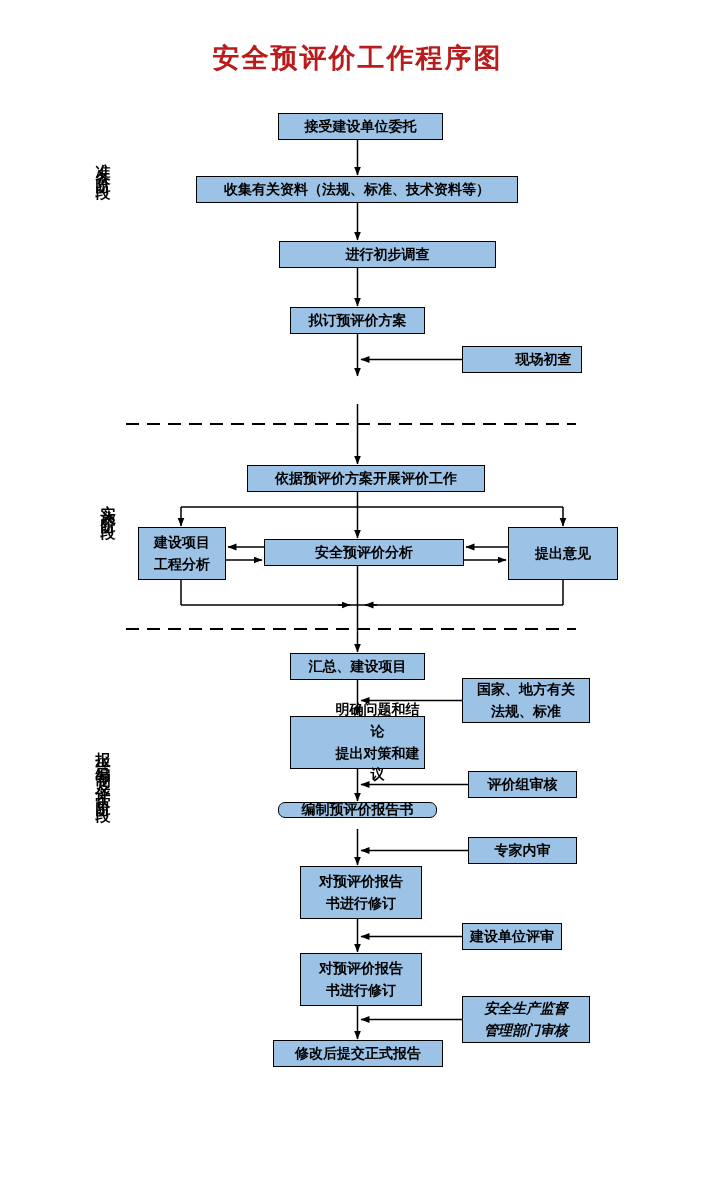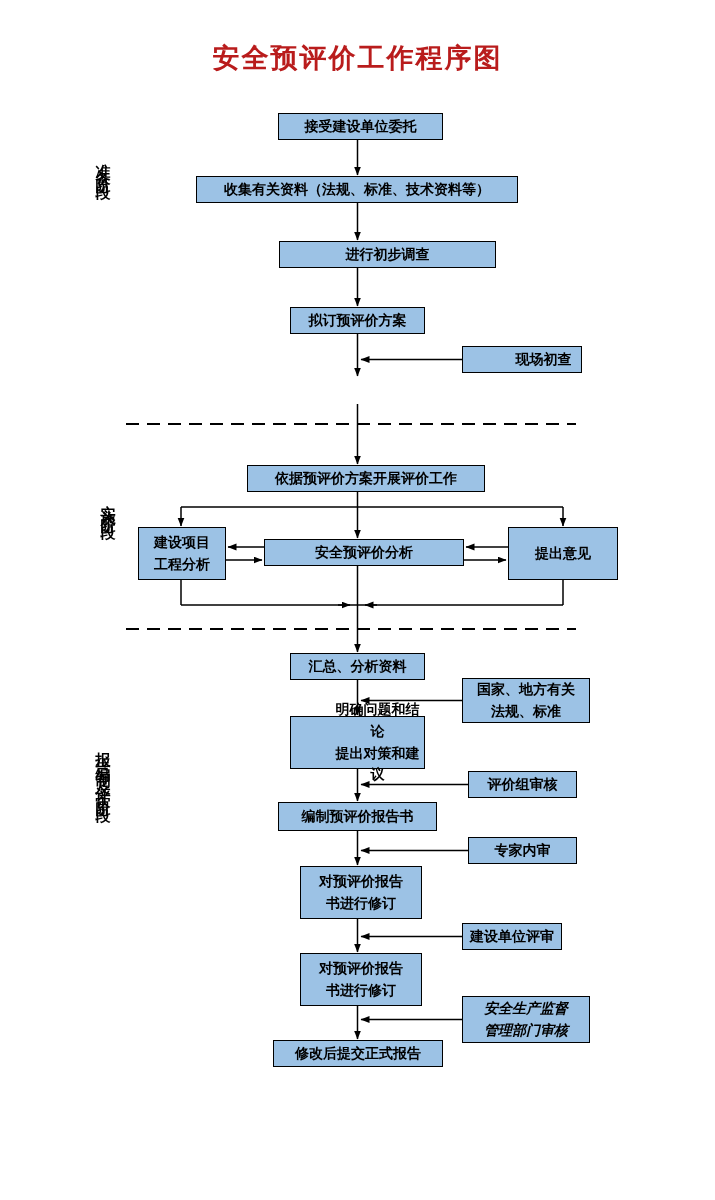--- a/index.html
+++ b/index.html
@@ -105,27 +105,27 @@
   <div class="node" style="left:247px;top:241px;width:217px;height:27px;margin-left:32px;">进行初步调查</div>
   <div class="node" style="left:290px;top:307px;width:135px;height:27px;">拟订预评价方案</div>
   <div class="node" style="left:462px;top:346px;width:120px;height:27px;padding-left:43px;">现场初查</div>
 
   <div class="node" style="left:247px;top:465px;width:238px;height:27px;">依据预评价方案开展评价工作</div>
   <div class="node" style="left:138px;top:527px;width:88px;height:53px;">建设项目
 工程分析</div>
   <div class="node" style="left:264px;top:539px;width:200px;height:27px;">安全预评价分析</div>
   <div class="node" style="left:508px;top:527px;width:110px;height:53px;">提出意见</div>
 
-  <div class="node" style="left:290px;top:653px;width:135px;height:27px;">汇总、分析资料</div>
+  <div class="node" style="left:290px;top:653px;width:135px;height:27px;">汇总、建设项目</div>
   <div class="node" style="left:462px;top:678px;width:128px;height:45px;">国家、地方有关
 法规、标准</div>
   <div class="node" style="left:290px;top:716px;width:135px;height:53px;padding-left:40px;">明确问题和结论
 提出对策和建议</div>
   <div class="node" style="left:468px;top:771px;width:109px;height:27px;">评价组审核</div>
-  <div class="node" style="left:278px;top:802px;width:159px;height:29px;">编制预评价报告书</div>
+  <div class="node" style="left:278px;top:802px;width:159px;height:16px;border-radius:7px;">编制预评价报告书</div>
   <div class="node" style="left:468px;top:837px;width:109px;height:27px;">专家内审</div>
   <div class="node" style="left:300px;top:866px;width:122px;height:53px;">对预评价报告
 书进行修订</div>
   <div class="node" style="left:462px;top:923px;width:100px;height:27px;">建设单位评审</div>
   <div class="node" style="left:300px;top:953px;width:122px;height:53px;">对预评价报告
 书进行修订</div>
   <div class="node" style="left:462px;top:996px;width:128px;height:47px;font-style:italic;">安全生产监督
 管理部门审核</div>
   <div class="node" style="left:273px;top:1040px;width:170px;height:27px;">修改后提交正式报告</div>
 

